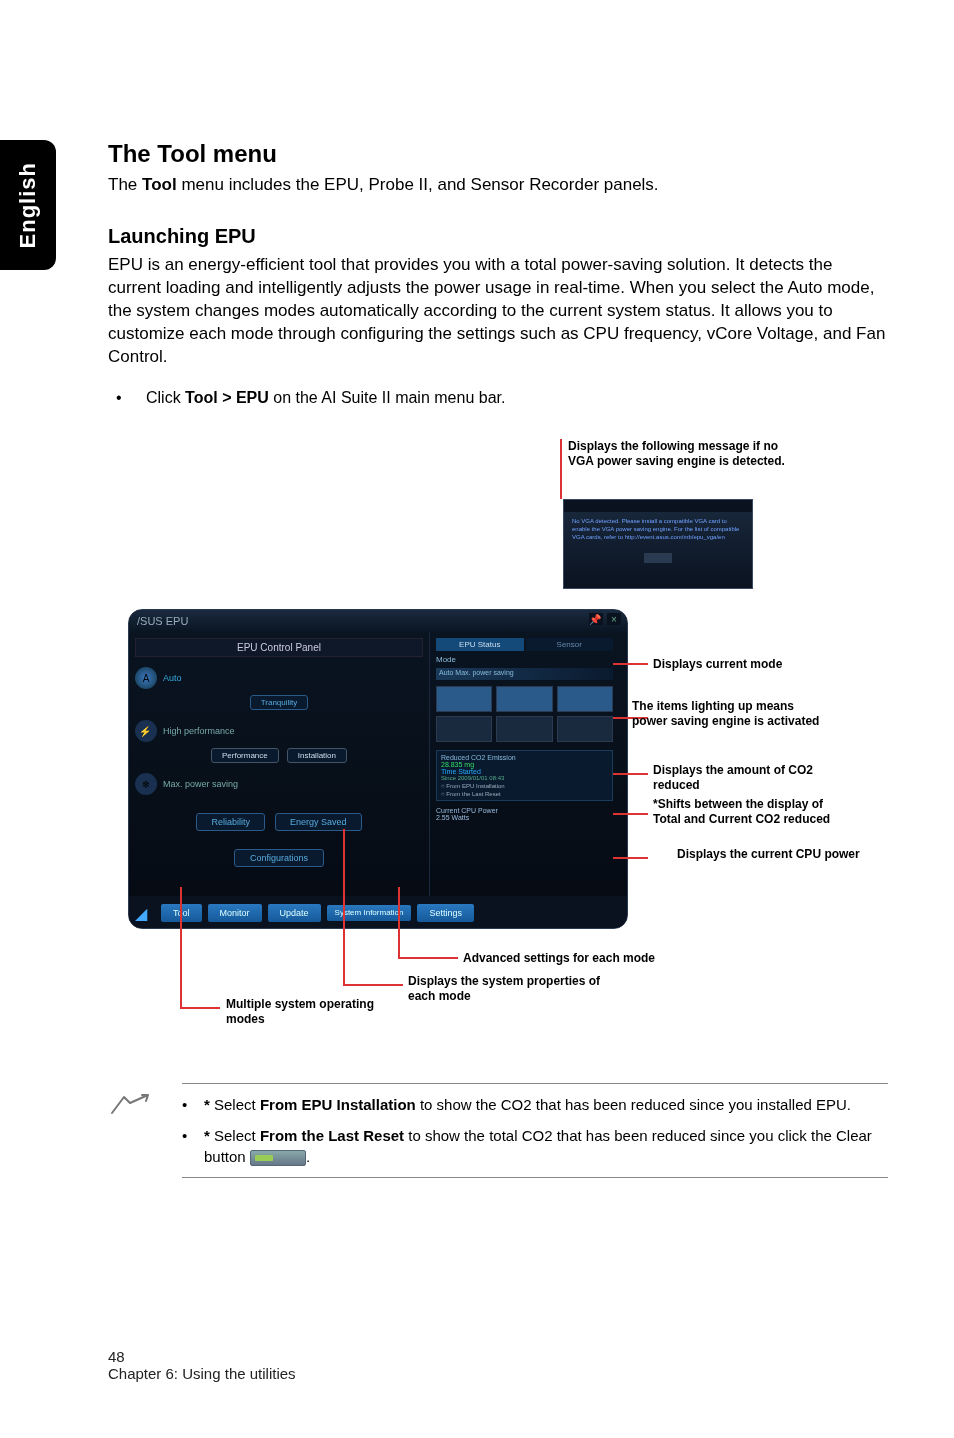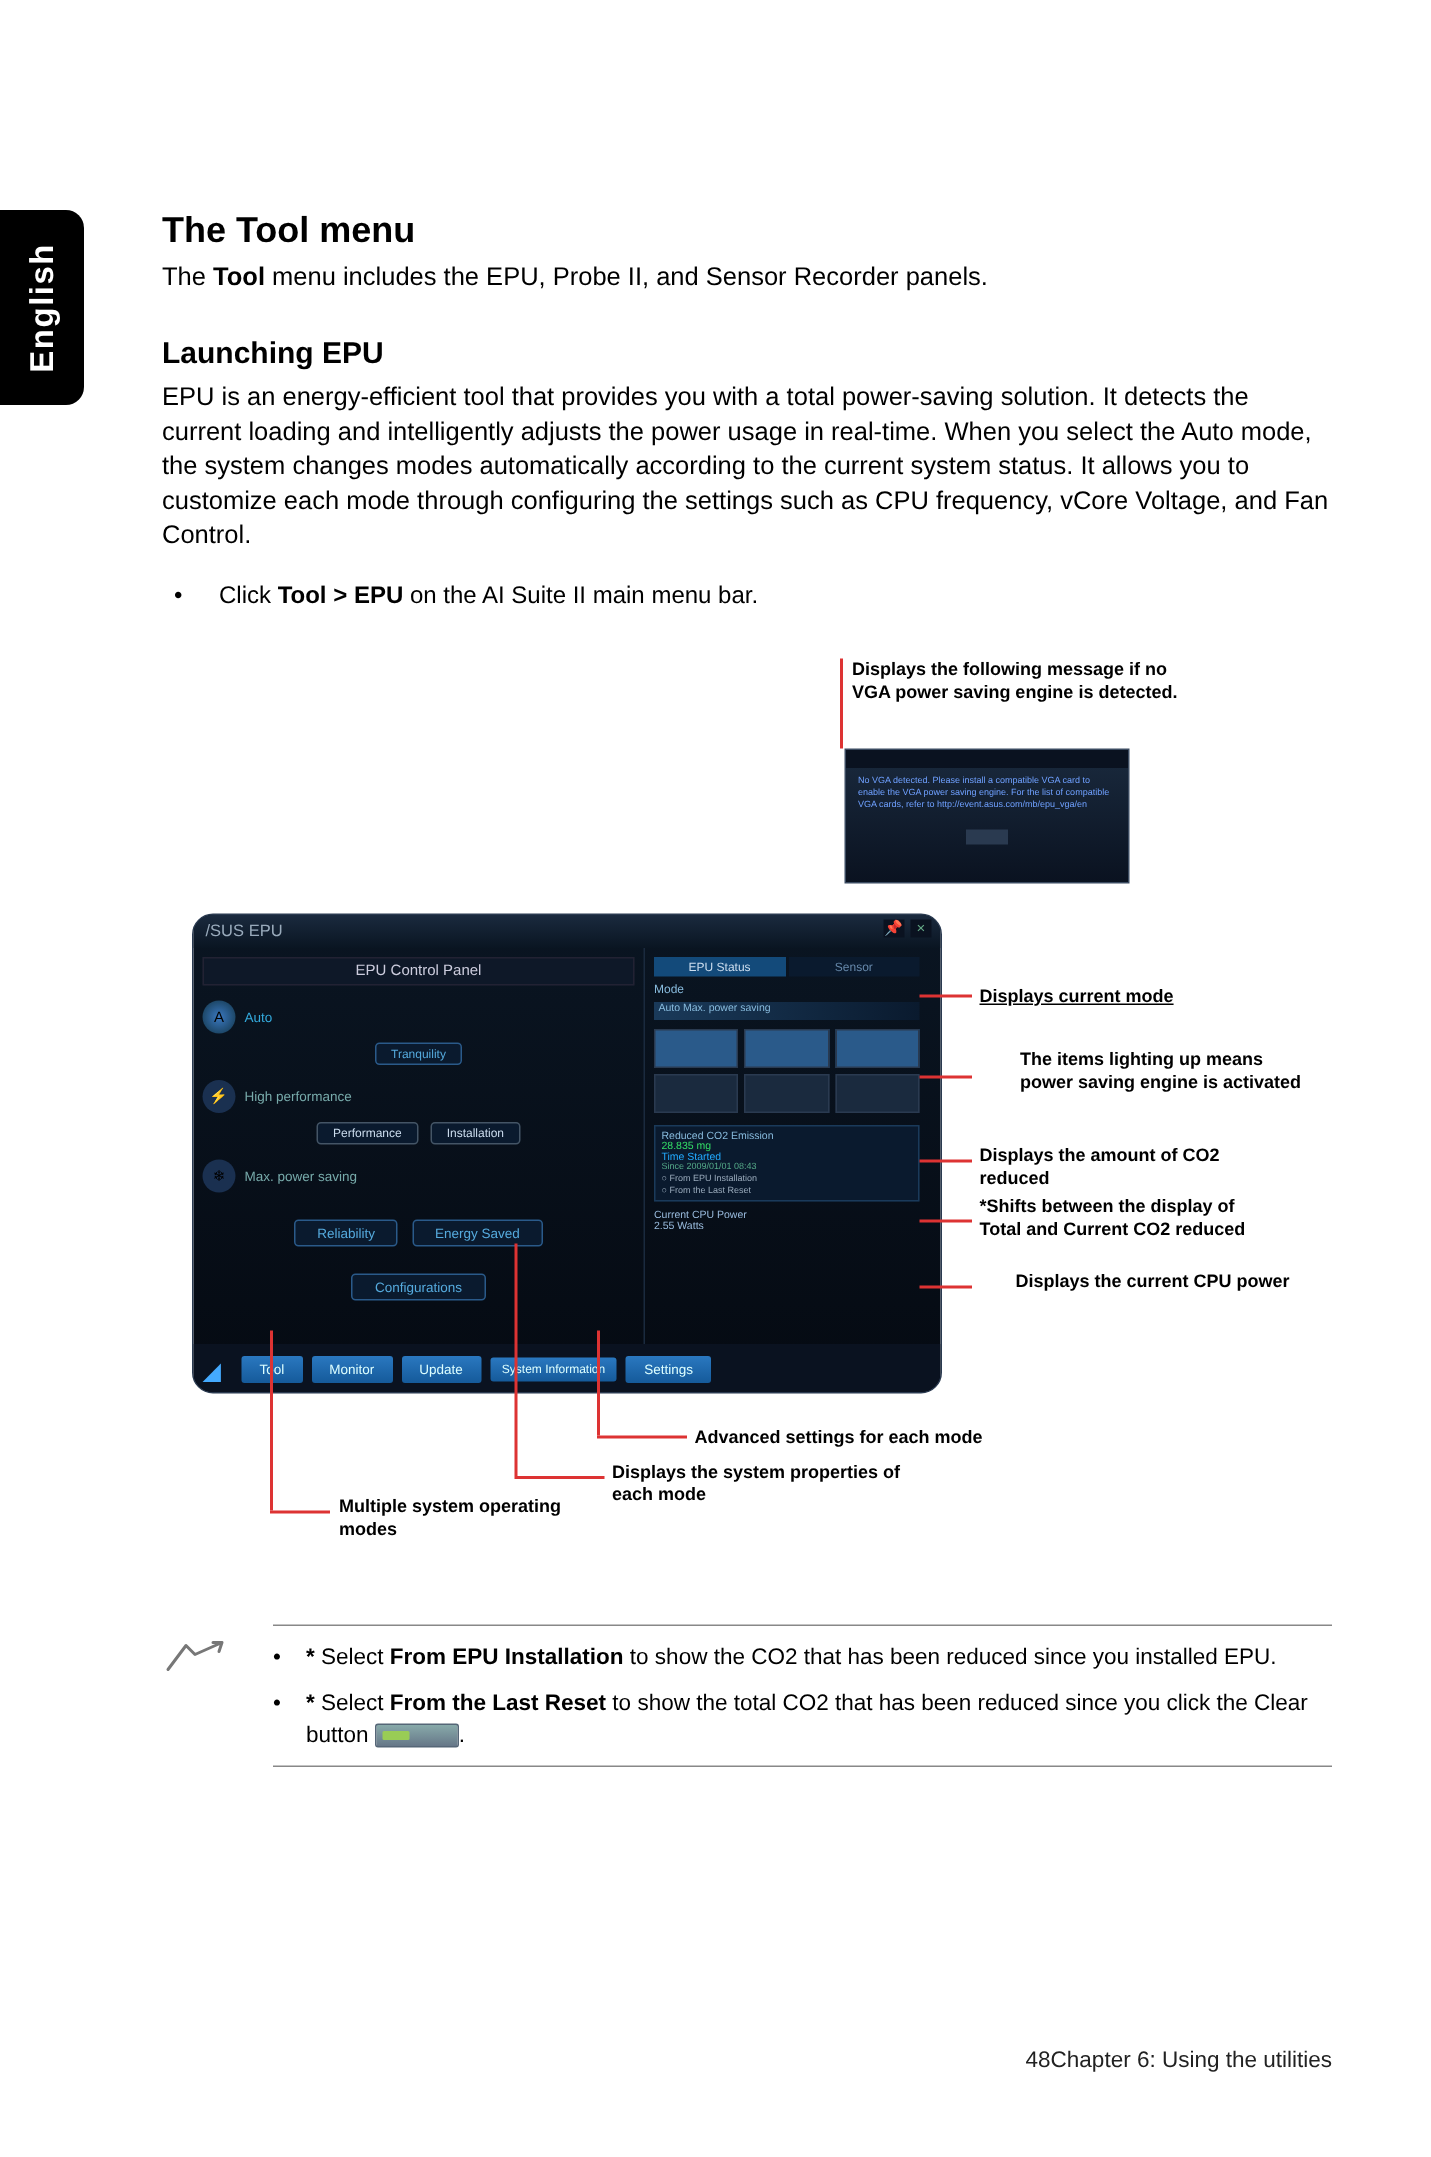--- a/index.html
+++ b/index.html
@@ -68,21 +68,21 @@
   .note-block { margin-top: 34px; display: flex; gap: 24px; }
   .note-icon { flex: 0 0 50px; padding-top: 8px; }
   .note-icon svg { width: 44px; height: 28px; }
   .note-body { flex: 1; border-top: 1px solid #888; border-bottom: 1px solid #888; padding: 10px 0; }
   .note-item { display: flex; font-size: 15px; line-height: 1.4; margin-bottom: 10px; }
   .note-item:last-child { margin-bottom: 0; }
   .note-item .nb { width: 22px; flex: 0 0 22px; }
   .clear-btn { display: inline-block; vertical-align: middle; width: 56px; height: 16px; background: linear-gradient(#8aa,#678); border: 1px solid #567; border-radius: 2px; position: relative; }
   .clear-btn::after { content: ""; position: absolute; left: 4px; top: 4px; width: 18px; height: 6px; background: #9c5; border-radius: 1px; }
 
-  .footer { position: absolute; bottom: 56px; left: 108px; width: 780px; display: flex; justify-content: flex-end; font-size: 15px; color: #222; }
+  .footer { position: absolute; bottom: 56px; left: 108px; width: 780px; display: flex; justify-content: center; font-size: 15px; color: #222; flex-direction: column; }
 </style>
 </head>
 <body>
 
 <div class="page">
   <div class="side-tab">
     <span>English</span>
   </div>
 
   <div class="content">
@@ -181,24 +181,24 @@
           <div class="logo-tri">◢</div>
           <div class="btab">Tool</div>
           <div class="btab">Monitor</div>
           <div class="btab">Update</div>
           <div class="btab wide">System Information</div>
           <div class="btab">Settings</div>
         </div>
       </div>
 
       <div class="leader leader-h" style="left:505px; top:224px; width:35px;"></div>
-      <div class="callout" style="left:545px; top:218px; width:180px;text-decoration:underline;">Displays current mode</div>
+      <div class="callout" style="left:545px; top:218px; width:180px;">Displays current mode</div>
 
       <div class="leader leader-h" style="left:505px; top:278px; width:35px;"></div>
-      <div class="callout" style="left:572px; top:260px; width:190px;">The items lighting up means power saving engine is activated</div>
+      <div class="callout" style="left:524px; top:260px; width:190px;">The items lighting up means power saving engine is activated</div>
 
       <div class="leader leader-h" style="left:505px; top:334px; width:35px;"></div>
       <div class="callout" style="left:545px; top:324px; width:190px;">Displays the amount of CO2 reduced</div>
 
       <div class="leader leader-h" style="left:505px; top:374px; width:35px;"></div>
       <div class="callout" style="left:545px; top:358px; width:200px;">*Shifts between the display of Total and Current CO2 reduced</div>
 
       <div class="leader leader-h" style="left:505px; top:418px; width:35px;"></div>
       <div class="callout" style="left:545px; top:408px; width:190px;margin-left:24px;">Displays the current CPU power</div>
 

